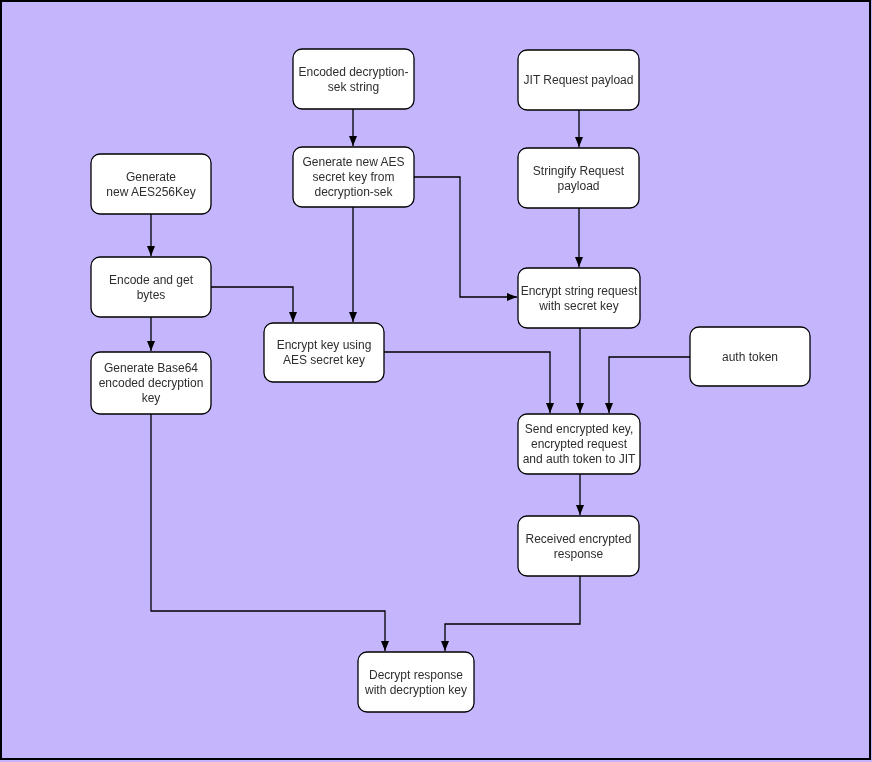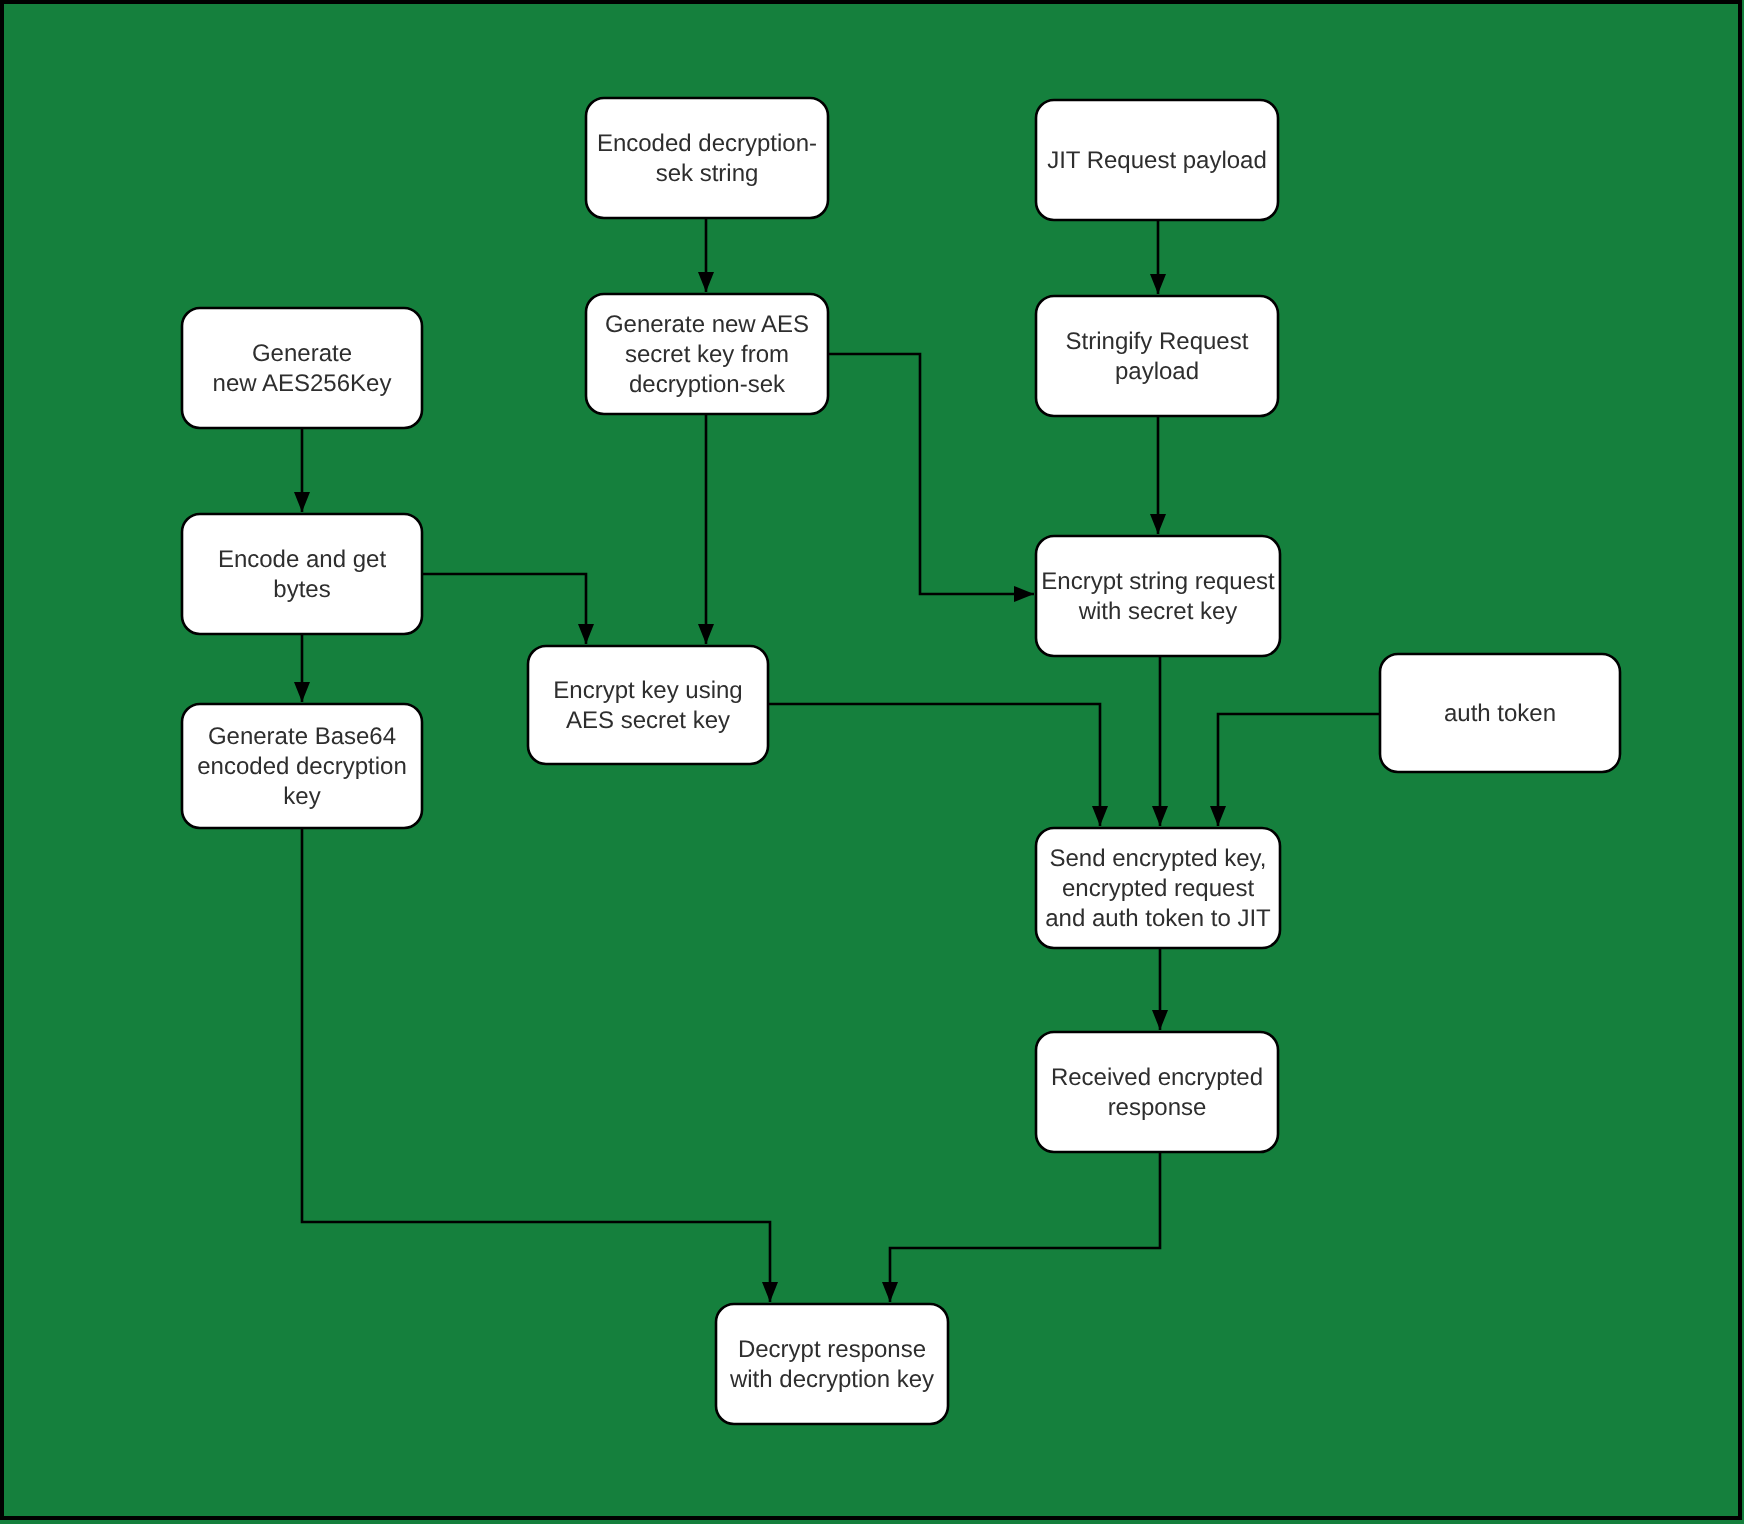--- a/index.html
+++ b/index.html
@@ -4,21 +4,21 @@
 <style>
   html, body {
     margin: 0;
     padding: 0;
     background: #ffffff;
   }
   .canvas {
     position: relative;
     width: 872px;
     height: 762px;
-    background: #15803d;
+    background: #c4b5fd;
     font-family: "Liberation Sans", sans-serif;
     overflow: hidden;
   }
   .frame {
     position: absolute;
     left: 0;
     top: 0;
     width: 871px;
     height: 760px;
     border: 2px solid #000000;

